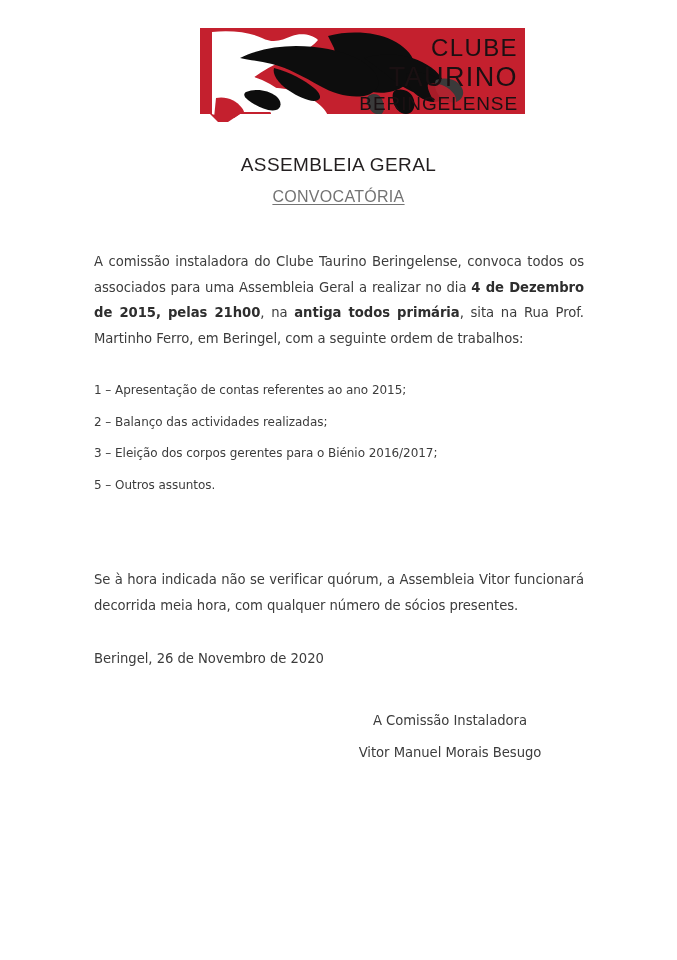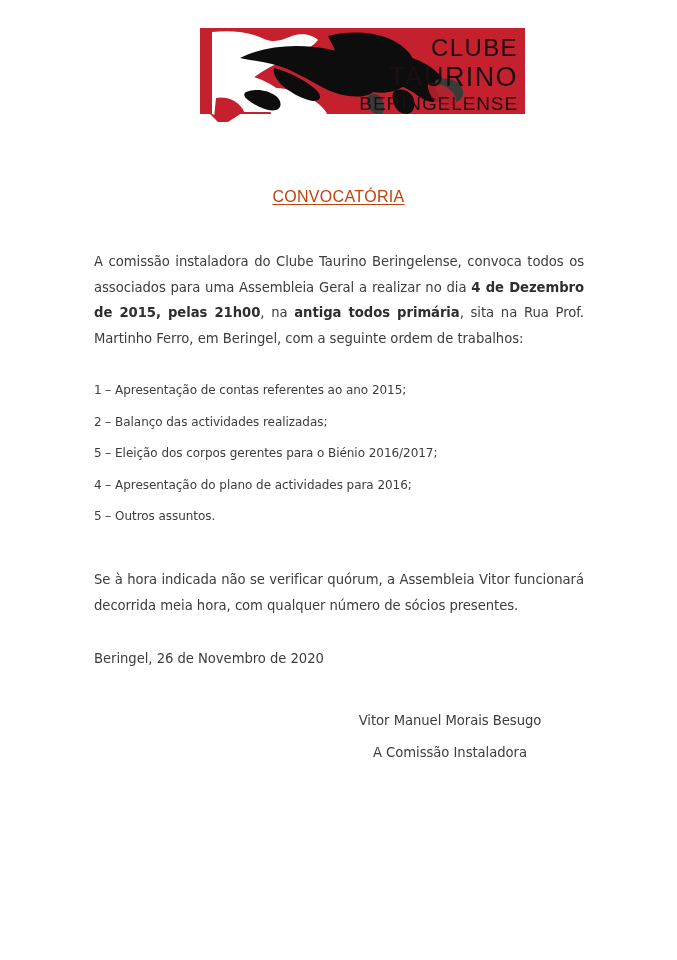--- a/index.html
+++ b/index.html
@@ -50,21 +50,21 @@
   .doc-subtitle {
     position: absolute;
     left: 0;
     right: 0;
     top: 188px;
     text-align: center;
     font-family: "Liberation Sans", sans-serif;
     font-size: 16px;
     font-weight: 400;
     letter-spacing: 0.3px;
-    color: #c2410c;
+    color: #737373;
   }
   .doc-subtitle span.u {
     text-decoration: underline;
     text-underline-offset: 2px;
   }
 
   
   .body-col {
     position: absolute;
     left: 94px;
@@ -188,38 +188,38 @@
                  C244,84 236,78 232,70 C229,64 227,59 228,56 Z" fill="#c4202e" opacity="0.85"></path>
         <path d="M16,70 C26,68 36,72 42,80 C45,84 45,88 42,90 L14,90 Z" fill="#c4202e"></path>
       </g>
 
       <text class="logo-t1" x="318" y="28" text-anchor="end" font-family="Liberation Sans, sans-serif" font-size="24" font-weight="400" letter-spacing="1.4" fill="#1a1012">CLUBE</text>
       <text class="logo-t2" x="318" y="58" text-anchor="end" font-family="Liberation Sans, sans-serif" font-size="27" font-weight="400" letter-spacing="1.4" fill="#1a1012">TAURINO</text>
       <text class="logo-t3" x="318" y="82" text-anchor="end" font-family="Liberation Sans, sans-serif" font-size="19" font-weight="400" letter-spacing="0.9" fill="#1a1012">BERINGELENSE</text>
     </svg>
   </div>
 
+  <div class="doc-title">ASSEMBLEIA GERAL</div>
   <div class="doc-subtitle">
     <span class="u">CONVOCATÓRIA</span>
   </div>
 
   <div class="body-col para-justify">
     <span>A comissão instaladora do Clube Taurino Beringelense, convoca todos os associados para uma Assembleia Geral a realizar no dia </span><b>4 de Dezembro de 2015, pelas 21h00</b><span>, na </span><b>antiga todos primária</b><span>, sita na Rua Prof. Martinho Ferro, em Beringel, com a seguinte ordem de trabalhos:</span>
   </div>
 
   <div class="agenda">
     <div class="agenda-item">1 – Apresentação de contas referentes ao ano 2015;</div>
     <div class="agenda-item">2 – Balanço das actividades realizadas;</div>
-    <div class="agenda-item">5 – Eleição dos corpos gerentes para o Biénio 2016/2017;</div>
-    <div class="agenda-item">4 – Apresentação do plano de actividades para 2016;</div>
+    <div class="agenda-item">3 – Eleição dos corpos gerentes para o Biénio 2016/2017;</div>
     <div class="agenda-item">5 – Outros assuntos.</div>
   </div>
 
   <div class="quorum">Se à hora indicada não se verificar quórum, a Assembleia Vitor funcionará decorrida meia hora, com qualquer número de sócios presentes.</div>
 
   <div class="placedate">Beringel, 26 de Novembro de 2020</div>
 
   <div class="signature">
+    <div class="sig-line">A Comissão Instaladora</div>
     <div class="sig-line">Vitor Manuel Morais Besugo</div>
-    <div class="sig-line">A Comissão Instaladora</div>
   </div>
 
 </div>
 
 </body></html>

